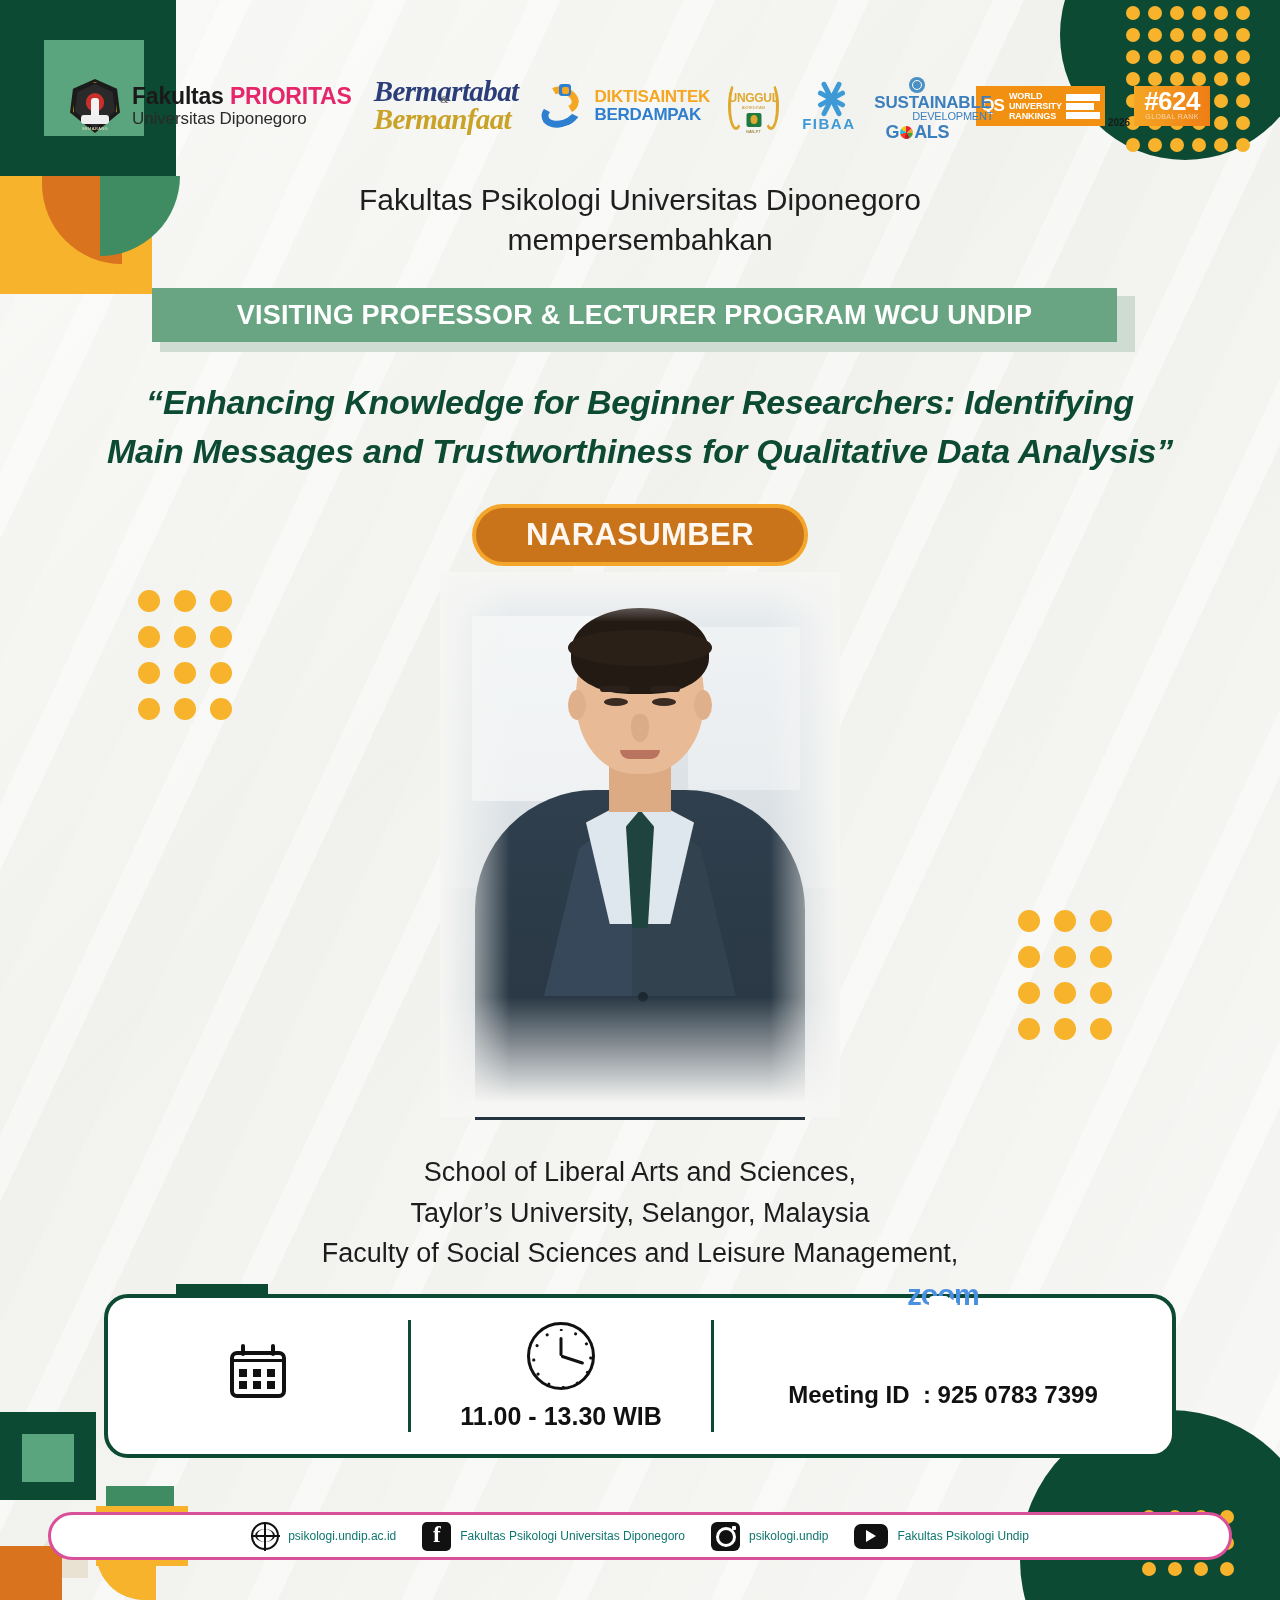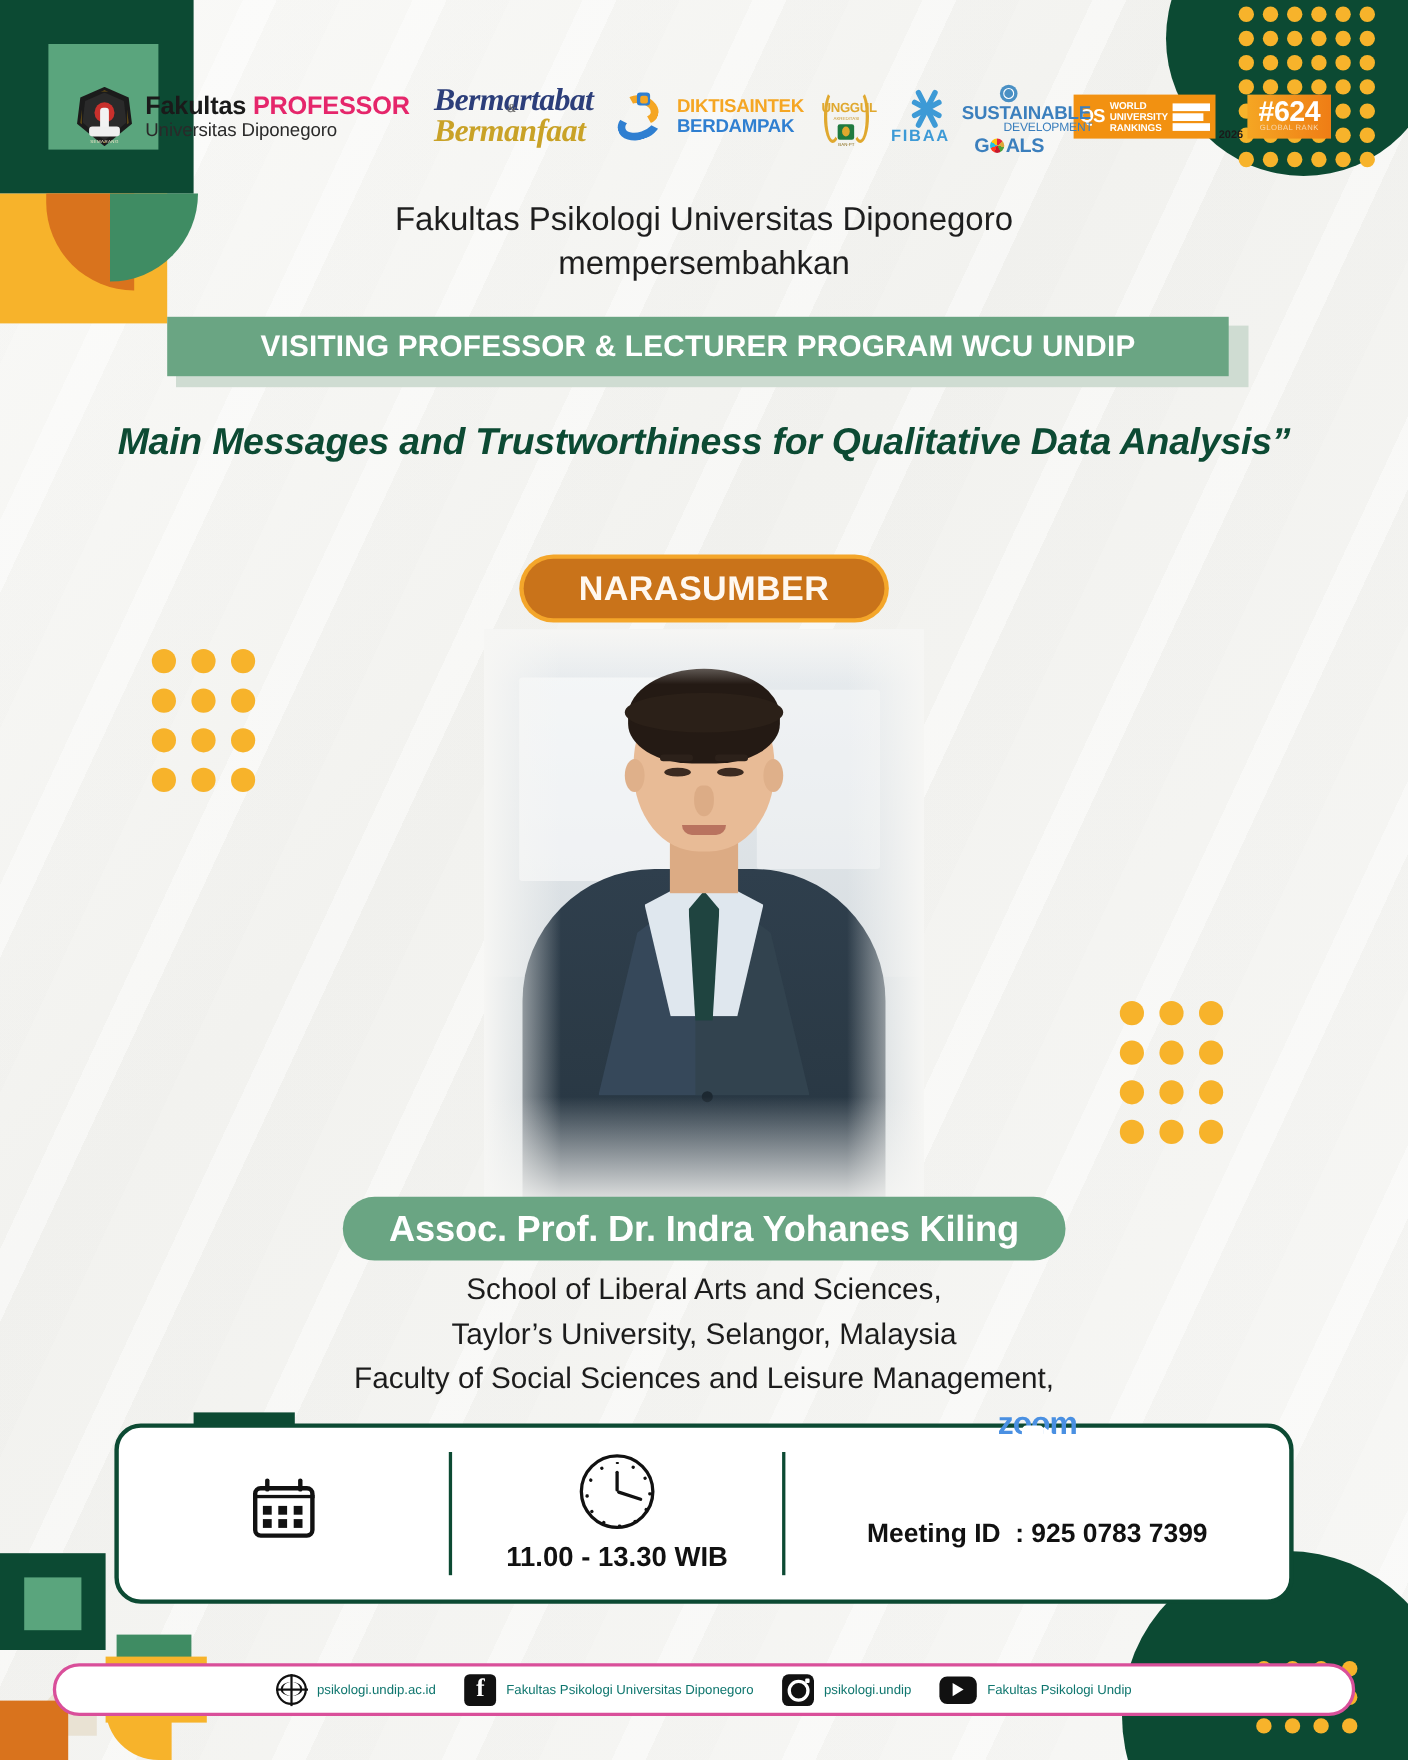--- a/index.html
+++ b/index.html
@@ -277,21 +277,21 @@
       <div class="seal-inner"></div>
       <div class="seal-ring"></div>
       <div class="seal-star"></div>
       <div class="seal-fig"></div>
       <div class="seal-base"></div>
       <div class="seal-txt">SEMARANG</div>
     </div>
 
     <div class="fak-block">
       <div class="fak-l1">
-        <span>Fakultas </span><span class="psi">PROFESSOR</span>
+        <span>Fakultas </span><span class="psi">PRIORITAS</span>
       </div>
       <div class="fak-l2">Universitas Diponegoro</div>
     </div>
 
     <div class="berm">
       <div class="berm-1">Bermartabat</div>
       <div class="berm-2">
         <span class="berm-amp">&amp;</span>
         <span>Bermanfaat</span>
       </div>
@@ -366,20 +366,21 @@
   </div>
 
   <div class="band-wrap">
     <div class="band-shadow"></div>
     <div class="band">
       <span class="band-txt">VISITING PROFESSOR &amp; LECTURER PROGRAM WCU UNDIP</span>
     </div>
   </div>
 
   <div class="qtitle">
+    <div>“Enhancing Knowledge for Beginner Researchers: Identifying</div>
     <div>Main Messages and Trustworthiness for Qualitative Data Analysis”</div>
   </div>
 
   <div class="pill-wrap">
     <div class="pill-outer">
         <div class="pill-inner">
       <span class="pill-txt">NARASUMBER</span>
     </div>
       </div>
   </div>
@@ -435,23 +436,20 @@
     <div class="ph-eye-l"></div>
       <div class="ph-eye-r"></div>
     <div class="ph-nose"></div>
       <div class="ph-mouth"></div>
     <div class="ph-fadeT"></div>
       <div class="ph-fadeL"></div>
       <div class="ph-fadeR"></div>
       <div class="ph-fade"></div>
   </div>
 
-  <div class="name-pill">
-    <span class="name-txt">Assoc. Prof. Dr. Indra Yohanes Kiling</span>
-  </div>
   <div class="affil">
     <div>School of Liberal Arts and Sciences,</div>
     <div>Taylor’s University, Selangor, Malaysia</div>
     <div>Faculty of Social Sciences and Leisure Management,</div>
   </div>
 
   <div class="deco sq-dark" style="left:0;top:1412px;width:96px;height:88px;"></div>
   <div class="deco sq-mid" style="left:22px;top:1434px;width:52px;height:48px;"></div>
   <div class="deco sq-green-med" style="left:106px;top:1486px;width:68px;height:28px;"></div>
   <div class="deco sq-yellow" style="left:96px;top:1506px;width:92px;height:60px;"></div>

